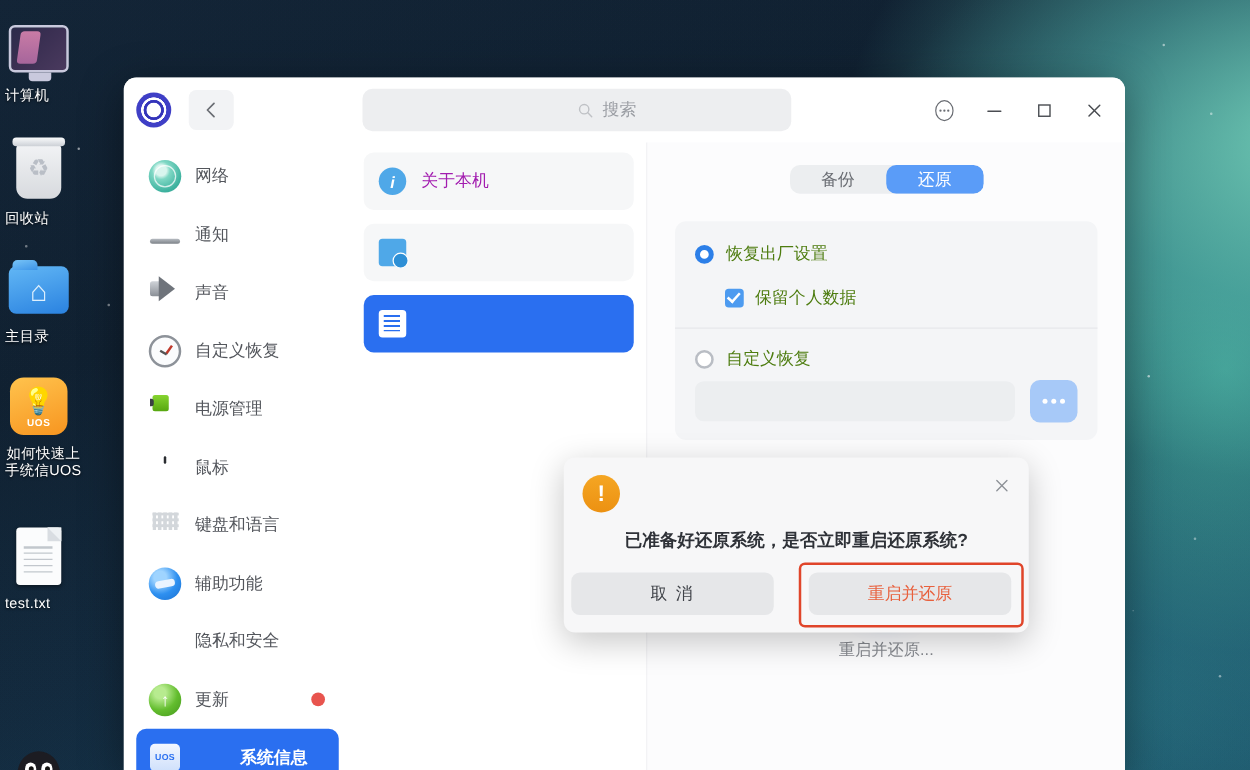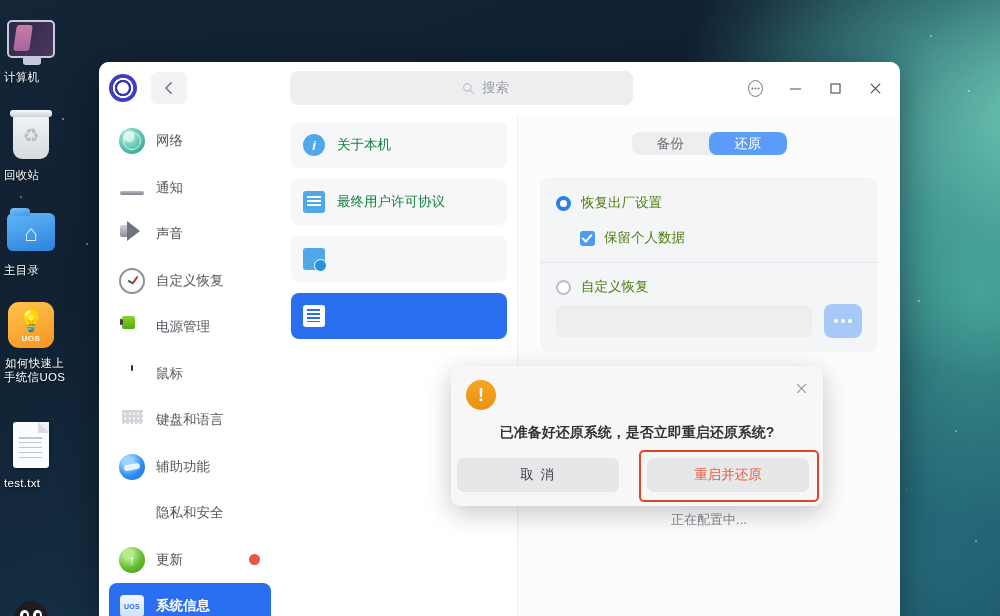--- a/index.html
+++ b/index.html
@@ -172,21 +172,21 @@
     width: 182px; flex: 0 0 182px; background: #ffffff;
     padding: 4px 10px 0 10px; overflow: hidden;
   }
   .side-item {
     height: 46.5px; display: flex; align-items: center; gap: 11px;
     padding: 0 10px; border-radius: 8px; cursor: pointer; position: relative;
   }
   .side-item.active { background: #2a6ff0; }
   .side-item .si-ico { width: 26px; height: 26px; flex: 0 0 26px; position: relative; }
   .side-item .si-lbl { font-size: 13.5px; color: #53565c; white-space: nowrap; }
-  .side-item.active .si-lbl { color: #ffffff; font-weight: bold; }
+  .side-item.active .si-lbl { color: #ffffff; font-weight: bold; margin-left: 36px; }
   .side-dot {
     width: 11px; height: 11px; border-radius: 50%; background: #e8544e;
     position: absolute; right: 11px; top: 50%; margin-top: -5.5px;
   }
 
   .si-net { border-radius:50%; background: radial-gradient(circle at 38% 32%, #d9f5ee 0 18%, #7fd7c4 30%, #3fb3a0 70%, #2d9d8c 100%); }
   .si-net::after { content:""; position:absolute; inset:4px; border-radius:50%; border:1.3px solid rgba(255,255,255,.75); }
   .si-bell { width:20px; height:21px; margin:3px; border-radius:10px 10px 3px 3px;
              background: linear-gradient(160deg,#e9eaec 0%,#9ba0a7 55%,#6e7379 100%); position:relative; }
   .si-bell::after { content:""; position:absolute; bottom:-3px; left:-2px; width:24px; height:4px; border-radius:2px;
@@ -232,21 +232,21 @@
   #midcol {
     width: 237px; flex: 0 0 237px; background: #ffffff;
     padding: 8px 10px 0 10px; border-right: 1px solid #f0f0f2;
   }
   .mid-item {
     height: 46px; display: flex; align-items: center; gap: 12px;
     padding: 0 12px; border-radius: 8px; margin-bottom: 11px;
     background: #f6f7f8; cursor: pointer;
   }
   .mid-item.active { background: #2a6ff0; }
-  .mid-item .mi-lbl { font-size: 13.5px; color: #15803d; }
+  .mid-item .mi-lbl { font-size: 13.5px; color: #a21caf; }
   .mid-item.active .mi-lbl { color:#fff; }
   .mi-ico { width: 22px; height: 22px; flex: 0 0 22px; position: relative; }
   .mi-info { border-radius:50%; background:#4fa8e8; }
   .mi-info::after { content:"i"; position:absolute; inset:0; display:flex; align-items:center; justify-content:center;
                     color:#fff; font-size:13px; font-weight:bold; font-style:italic; }
   .mi-copy { border-radius:50%; background:#4fa8e8; }
   .mi-copy::after { content:"C"; position:absolute; inset:0; display:flex; align-items:center; justify-content:center;
                     color:#fff; font-size:13px; font-weight:bold; }
   .mi-eula { border-radius:3px; background:#4fa8e8; position:relative; overflow:hidden; }
   .mi-eula::after { content:""; position:absolute; left:4px; top:5px; width:14px; height:12px;
@@ -538,24 +538,20 @@
           <span class="si-lbl">系统信息</span>
         </div>
       </div>
 
       <div id="midcol">
         <div class="mid-item">
           <span class="mi-ico mi-info"></span>
           <span class="mi-lbl">关于本机</span>
         </div>
         <div class="mid-item">
-          <span class="mi-ico mi-eula"></span>
-          <span class="mi-lbl">最终用户许可协议</span>
-        </div>
-        <div class="mid-item">
           <span class="mi-ico mi-bkp"></span>
           <span class="mi-lbl"></span>
         </div>
         <div class="mid-item active">
           <span class="mi-ico mi-rst"></span>
           <span class="mi-lbl"></span>
         </div>
       </div>
 
       <div id="rightpanel">
@@ -587,21 +583,21 @@
             <div class="dots-btn">
               <i></i>
               <i></i>
               <i></i>
             </div>
           </div>
         </div>
 
         <div class="cfg-zone">
           <div class="cfg-ball"></div>
-          <div class="cfg-txt">正在配置中...</div>
+          <div class="cfg-txt">重启并还原...</div>
         </div>
       </div>
     </div>
 
     <div id="dialog">
       <div class="dlg-warn"></div>
 
       <div class="dlg-close">
         <svg viewBox="0 0 16 16">
           <path d="M3 3 L13 13 M13 3 L3 13" stroke="#8c9096" stroke-width="1.3" stroke-linecap="round"></path>

